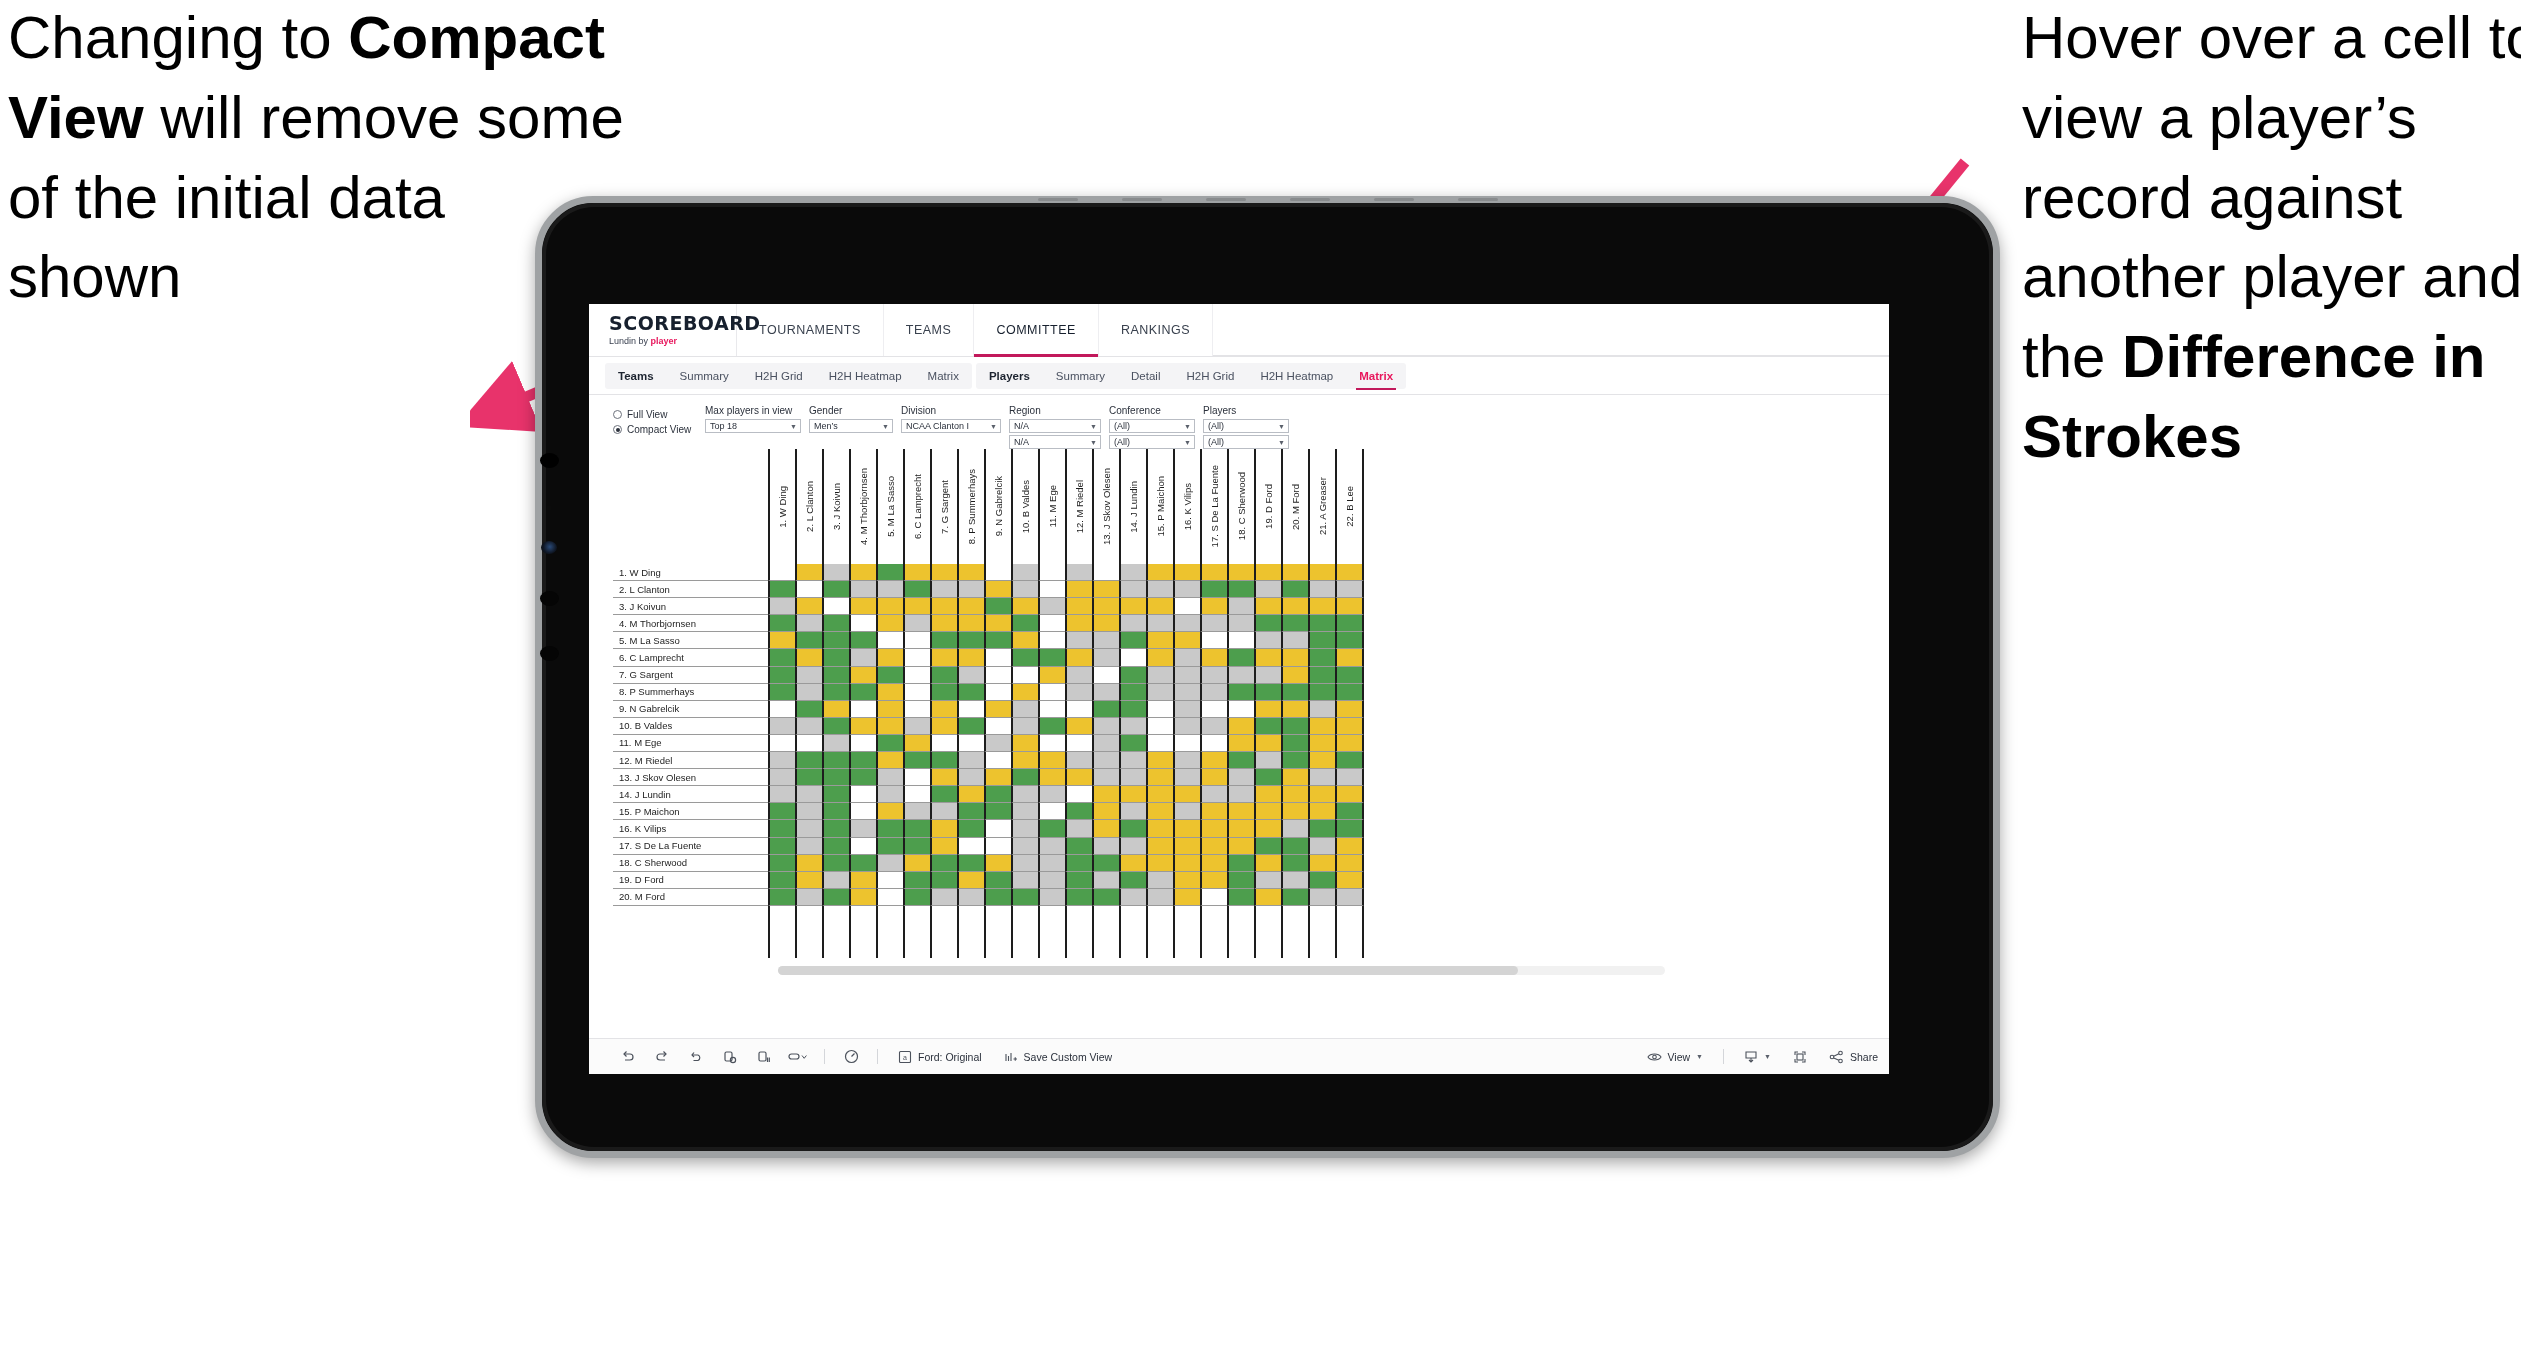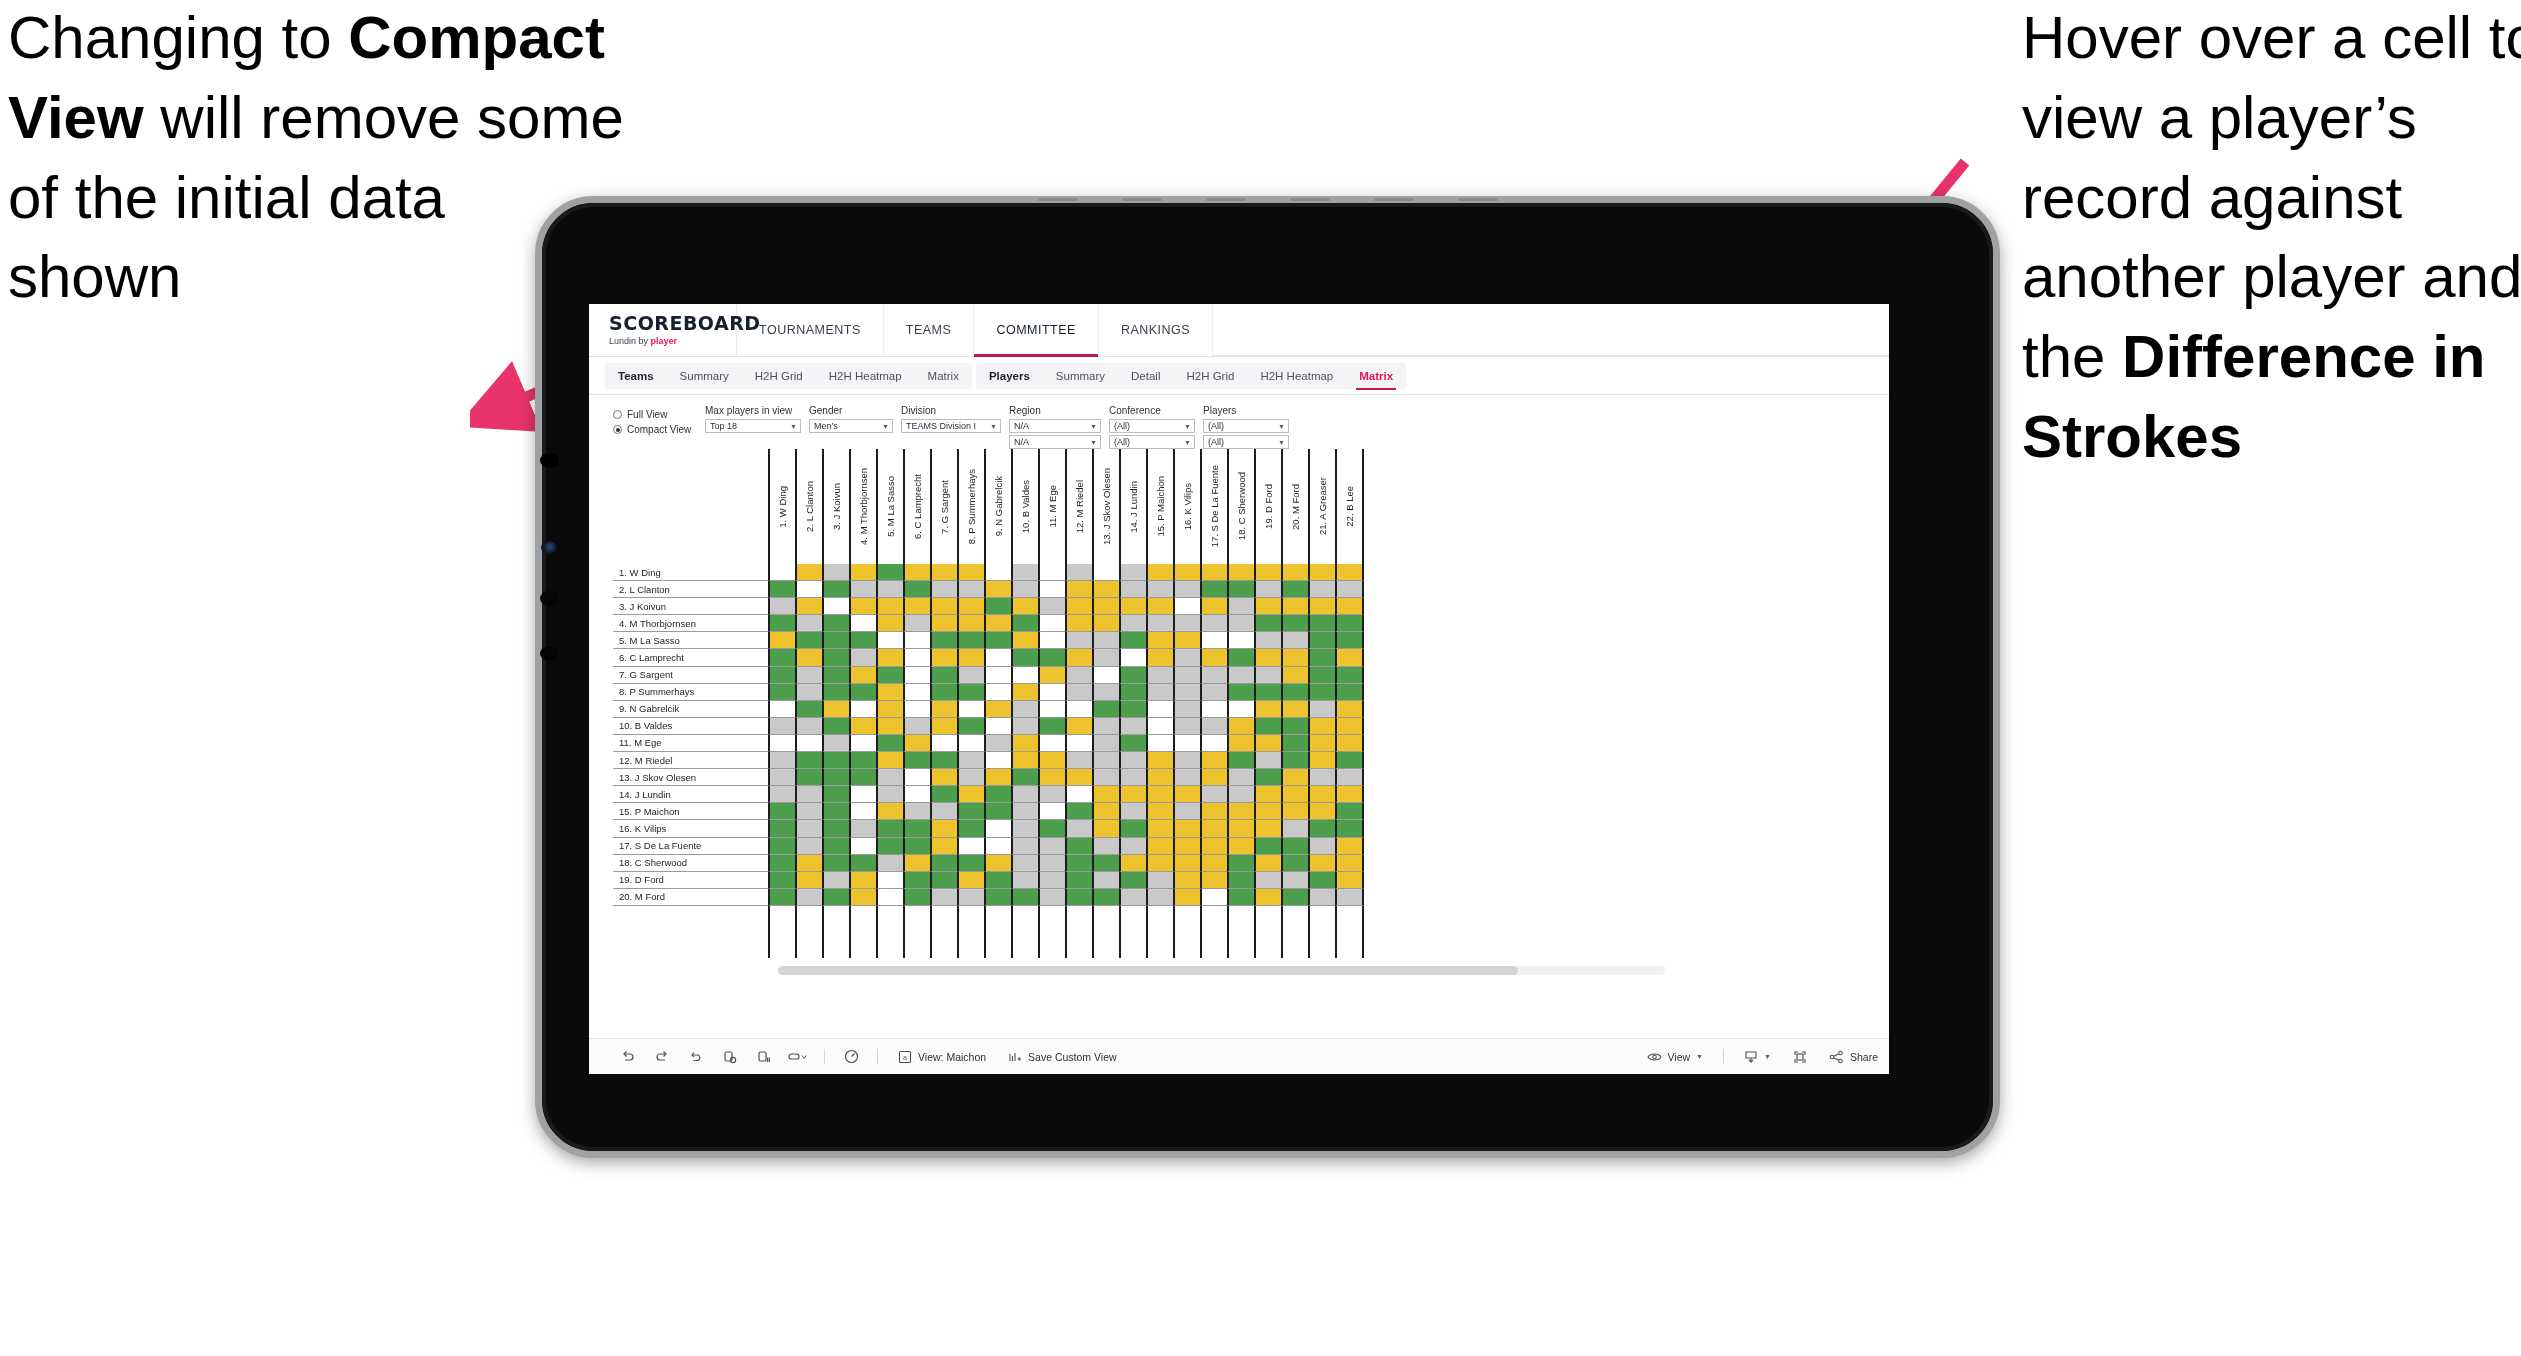--- a/index.html
+++ b/index.html
@@ -240,21 +240,21 @@
           <div class="flabel">Gender</div>
           <div class="fsel">
             <span>Men’s</span>
             <span class="caret">▼</span>
           </div>
         </div>
 
         <div class="fgroup w3">
           <div class="flabel">Division</div>
           <div class="fsel">
-            <span>TEAMS Division I</span>
+            <span>NCAA Clanton I</span>
             <span class="caret">▼</span>
           </div>
         </div>
 
         <div class="fgroup w4">
           <div class="flabel">Region</div>
           <div class="fsel">
             <span>N/A</span>
             <span class="caret">▼</span>
           </div>
@@ -938,21 +938,21 @@
           <circle cx="8.5" cy="8.5" r="6"></circle>
             <path d="M8.5 8.5 L11.5 5.5"></path>
         </svg>
       </div>
       <div class="tbsep"></div>
       <div class="tbtext">
         <svg width="14" height="14" viewBox="0 0 14 14" fill="none" stroke="#4c525c" stroke-width="1.1">
           <rect x="1.5" y="1.5" width="11" height="11" rx="1"></rect>
             <text x="7" y="10" font-size="7" fill="#4c525c" stroke="none" text-anchor="middle" font-family="Liberation Sans">a</text>
         </svg>
-        <span>View: Maichon</span>
+        <span>Ford: Original</span>
       </div>
       <div class="tbtext">
         <svg width="14" height="14" viewBox="0 0 14 14" fill="none" stroke="#4c525c" stroke-width="1.1">
           <path d="M2 11 V4 M4.5 11 V6 M7 11 V3"></path>
             <path d="M9.5 9 H13 M11.25 7.25 V10.75"></path>
         </svg>
         <span>Save Custom View</span>
       </div>
       <div id="tb-spacer"></div>
       <div class="tbtext">

